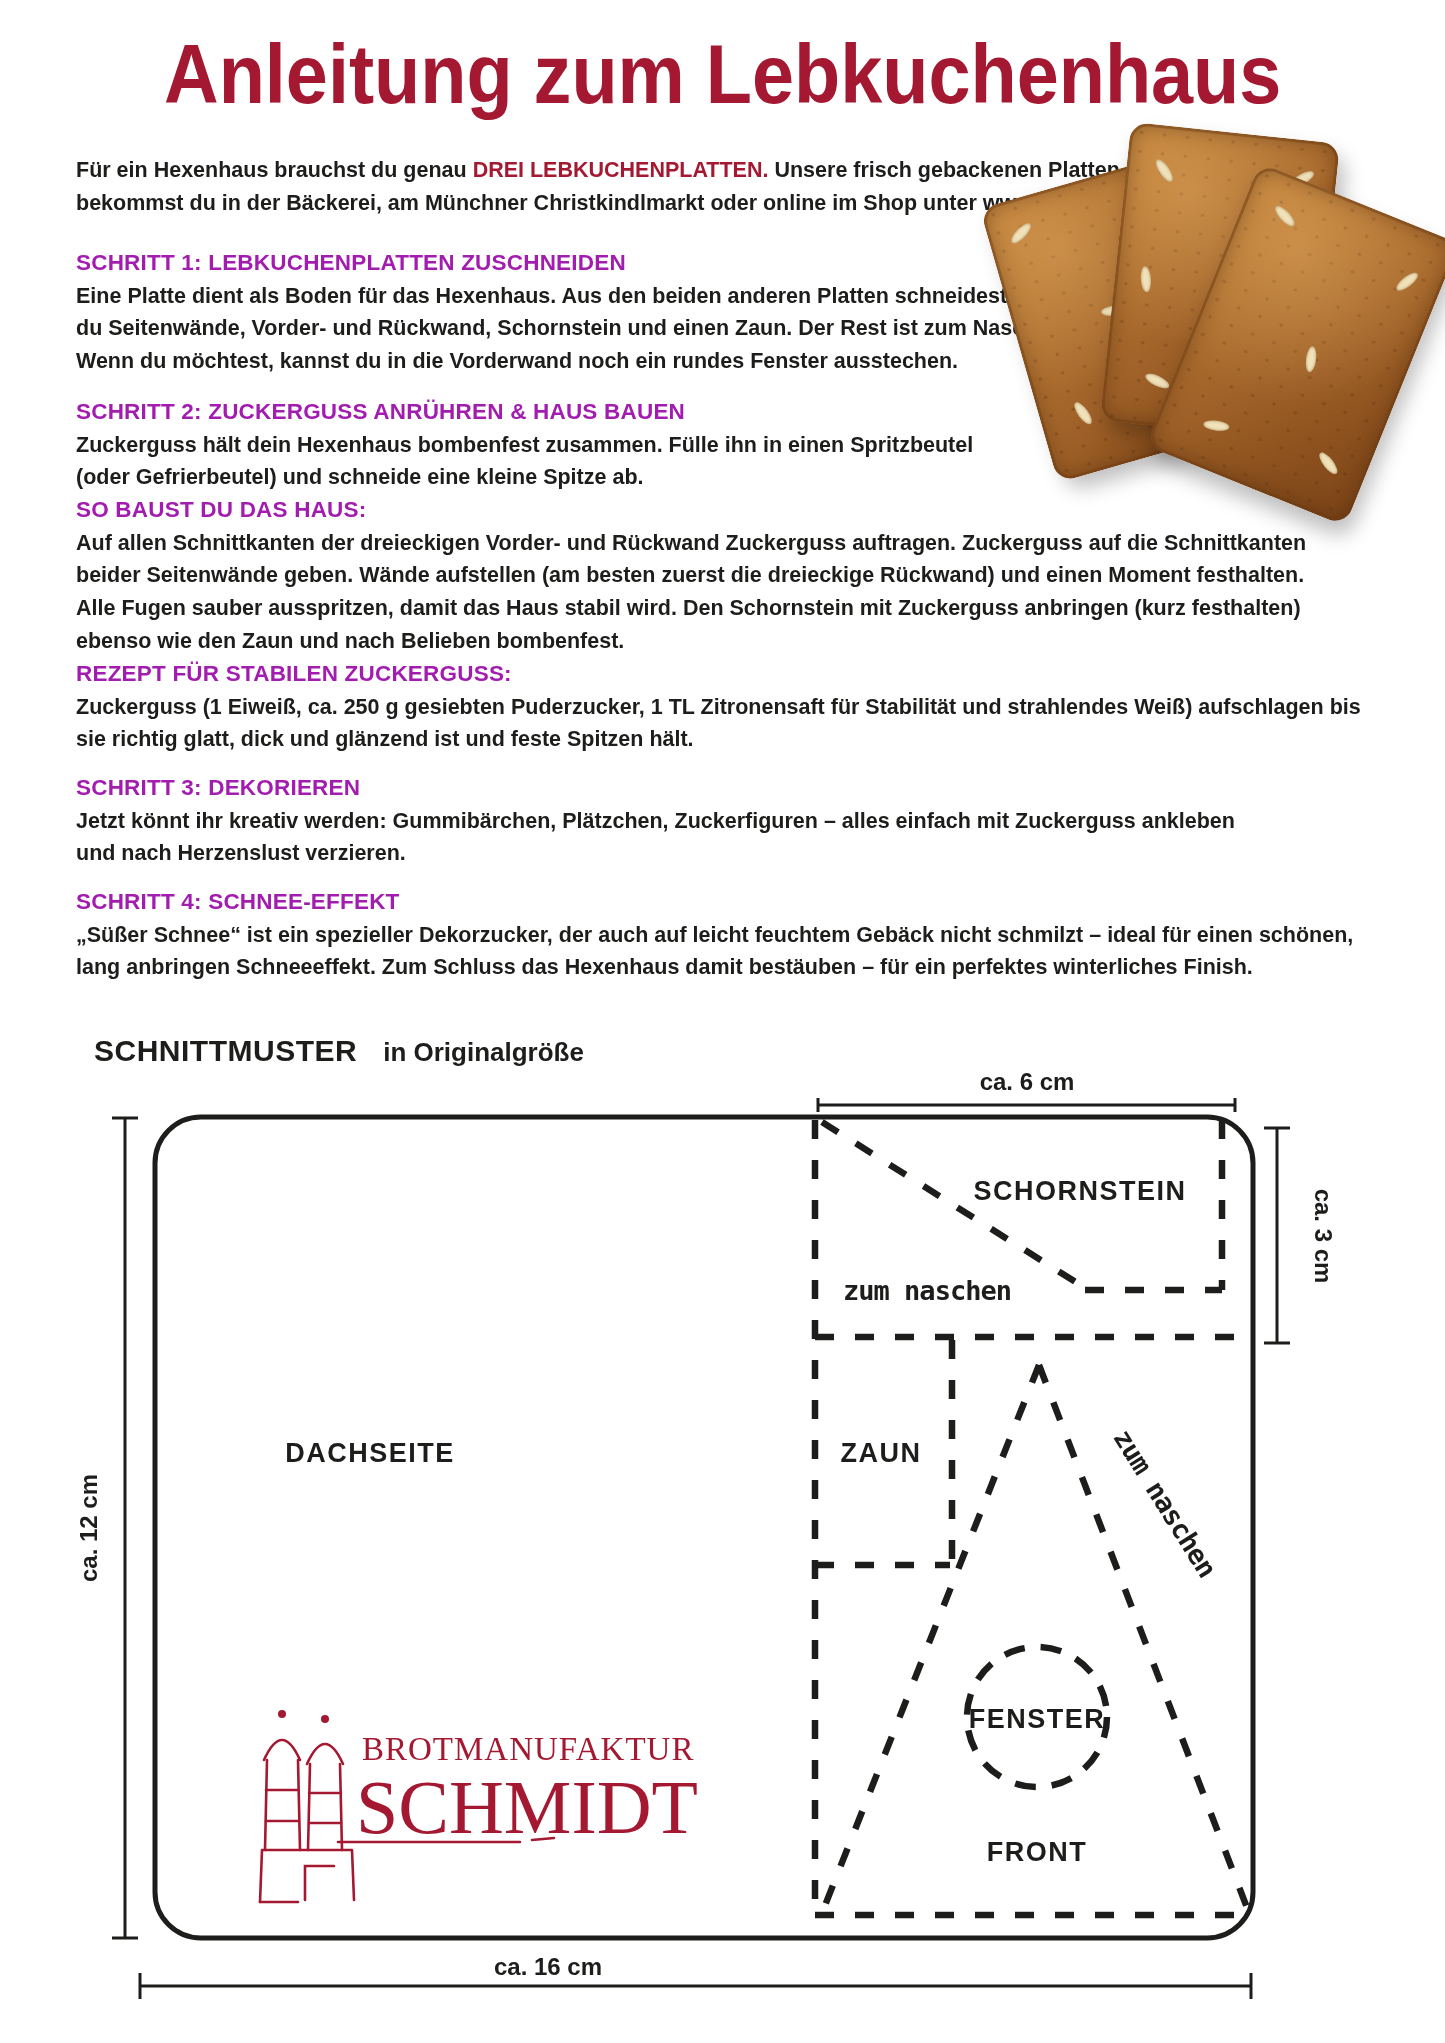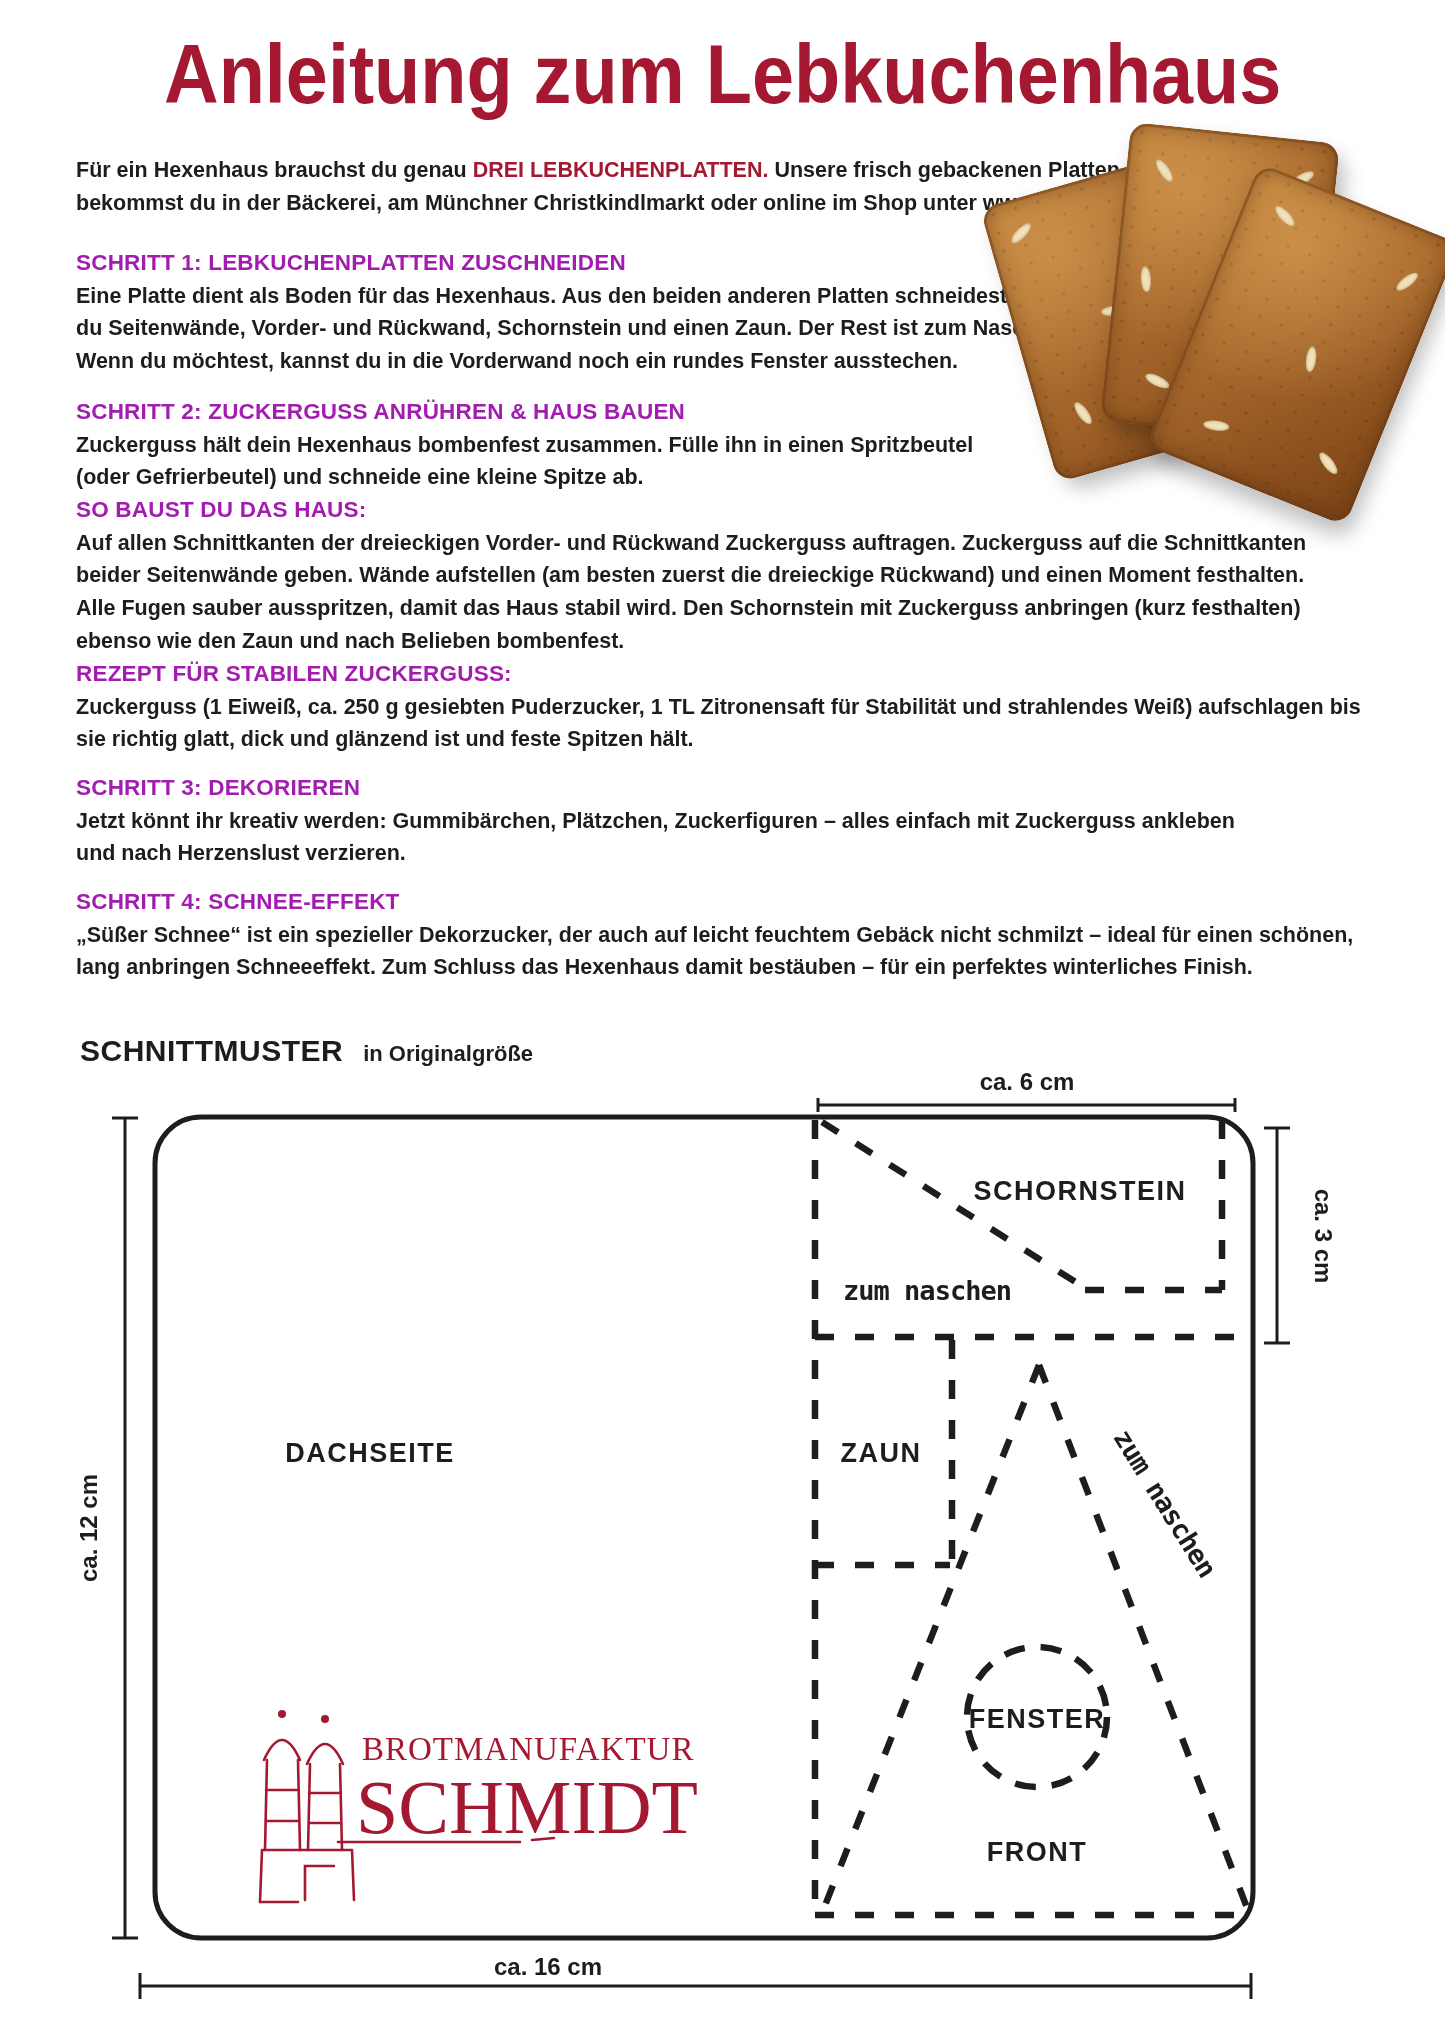--- a/index.html
+++ b/index.html
@@ -10,22 +10,22 @@
   .red{color:#a41931;}
   .title-wrap{position:absolute;top:26px;left:0;width:1445px;text-align:center;}
   .title-inner{
     display:inline-block;font-size:84px;font-weight:700;color:#a41931;
     transform:scaleX(.9);transform-origin:center;letter-spacing:0px;white-space:nowrap;
   }
   .tblock{position:absolute;left:76px;white-space:nowrap;}
   .line{display:block;height:32.7px;line-height:32.7px;font-size:21.5px;font-weight:700;}
   .line.head{color:#a21caf;font-size:22.5px;letter-spacing:.2px;}
   .sm-head{position:absolute;left:80px;top:1034px;white-space:nowrap;}
-  .sm-head .big{font-size:30px;font-weight:700;letter-spacing:.5px;}
-  .sm-head .small{font-size:22px;font-weight:700;margin-left:20px;}
+  .sm-head .big{font-size:30px;font-weight:700;letter-spacing:.5px;margin-left:14px;}
+  .sm-head .small{font-size:26px;font-weight:700;margin-left:26px;}
   svg.diagram{position:absolute;top:1060px;left:0;width:1445px;height:983px;}
   .solid{stroke:#1d1d1b;stroke-width:5;fill:none;}
   .cut{stroke:#1d1d1b;stroke-width:6.5;fill:none;stroke-dasharray:19 21;}
   .cutc{stroke:#1d1d1b;stroke-width:6.5;fill:none;stroke-dasharray:21 16;}
   .dim{stroke:#1d1d1b;stroke-width:3;fill:none;}
   .dimlabel{font-family:"Liberation Sans",sans-serif;font-size:24px;font-weight:700;fill:#1d1d1b;}
   .dlabel{font-family:"Liberation Sans",sans-serif;font-size:27px;font-weight:700;fill:#1d1d1b;letter-spacing:1.5px;}
   .mono{font-family:"DejaVu Sans Mono",monospace;font-size:27px;font-weight:700;fill:#1d1d1b;letter-spacing:-1px;}
   .logoline{stroke:#a41931;stroke-width:2.6;fill:none;stroke-linecap:round;}
   .logotxt1{font-family:"Liberation Serif",serif;font-size:33px;fill:#a41931;letter-spacing:1px;}

